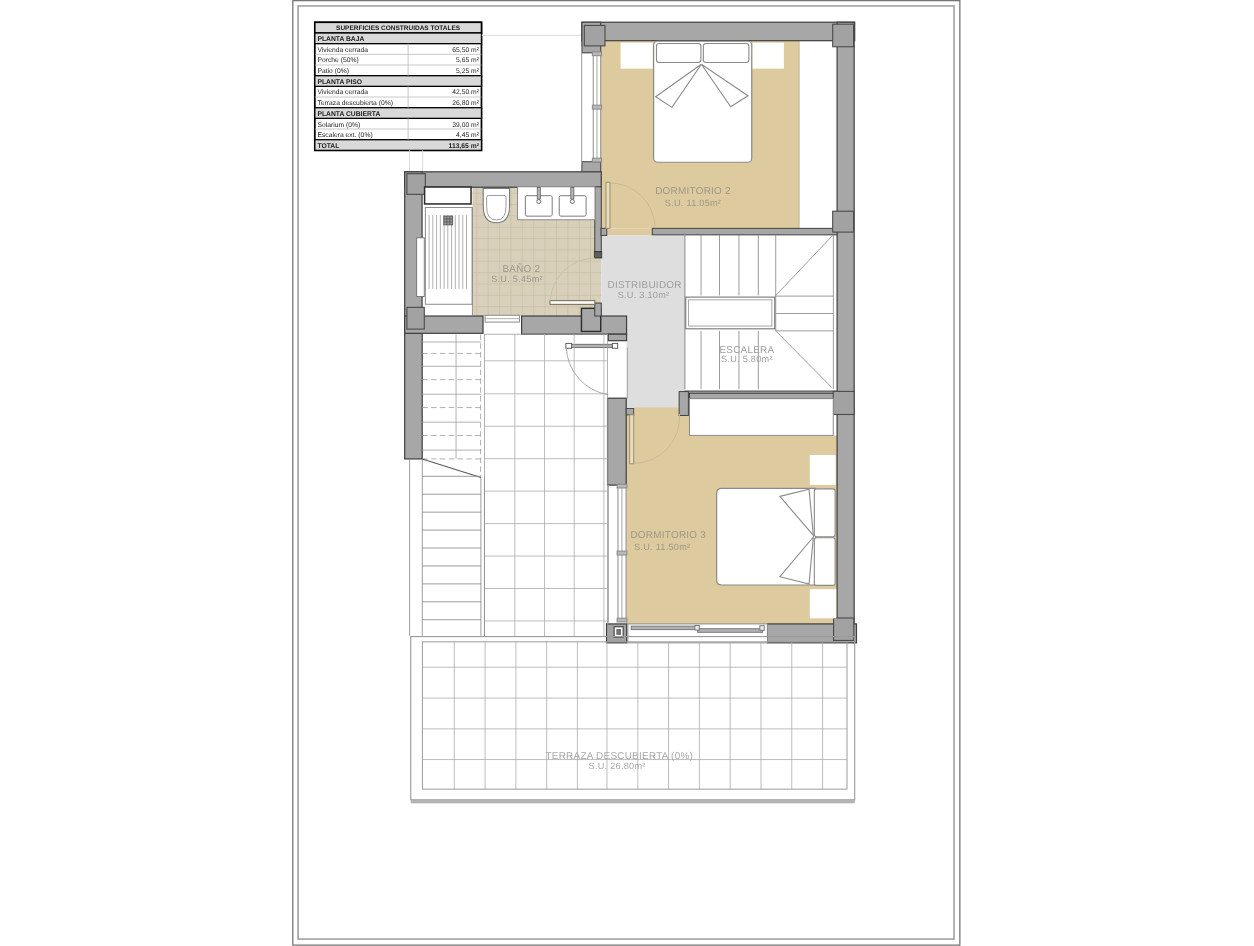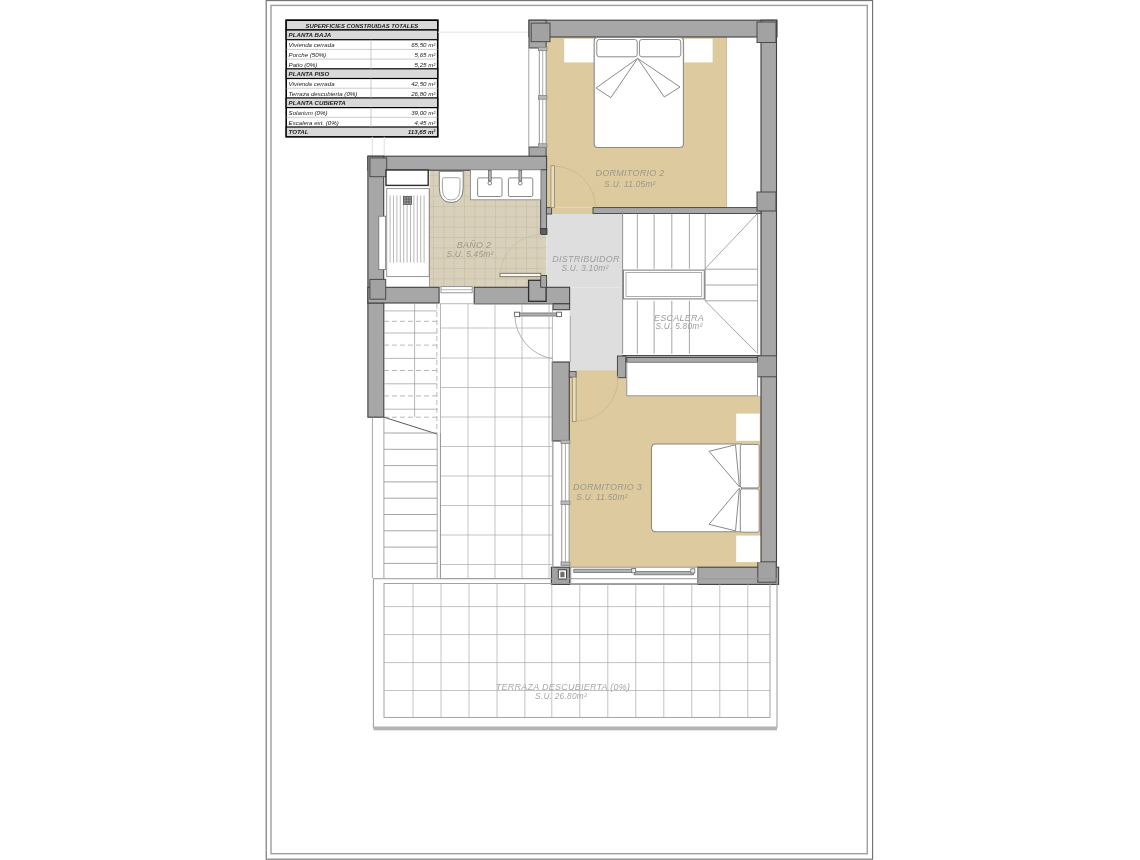--- a/index.html
+++ b/index.html
@@ -1,16 +1,16 @@
 <!DOCTYPE html>
 <html><head>
 <meta charset="utf-8">
 <style>
   html,body{margin:0;padding:0;background:#ffffff;}
-  #page{position:relative;width:1034px;height:860px;background:#ffffff;overflow:hidden;font-style:italic;}
+  #page{position:relative;width:1034px;height:860px;background:#ffffff;overflow:hidden;}
   svg{position:absolute;top:0;left:0;}
   text{font-family:"Liberation Sans", sans-serif;}
 </style>
 </head>
 <body>
 <div id="page">
 <svg width="1140" height="860" viewBox="0 0 1140 860">
 <defs>
 </defs>
 

